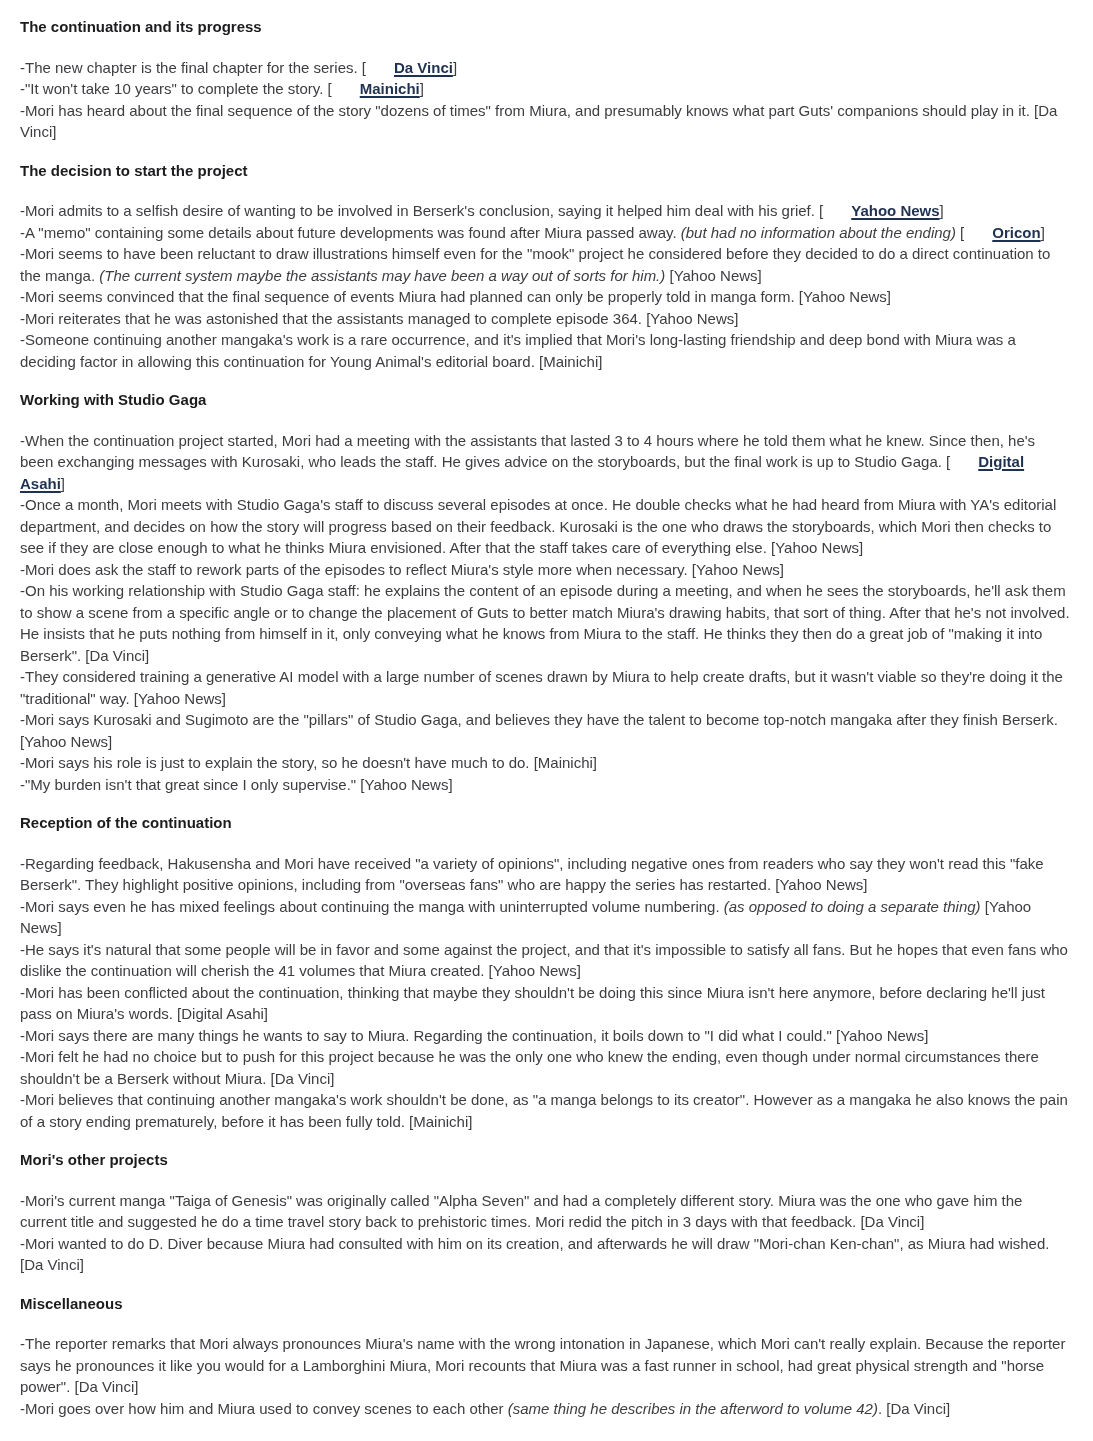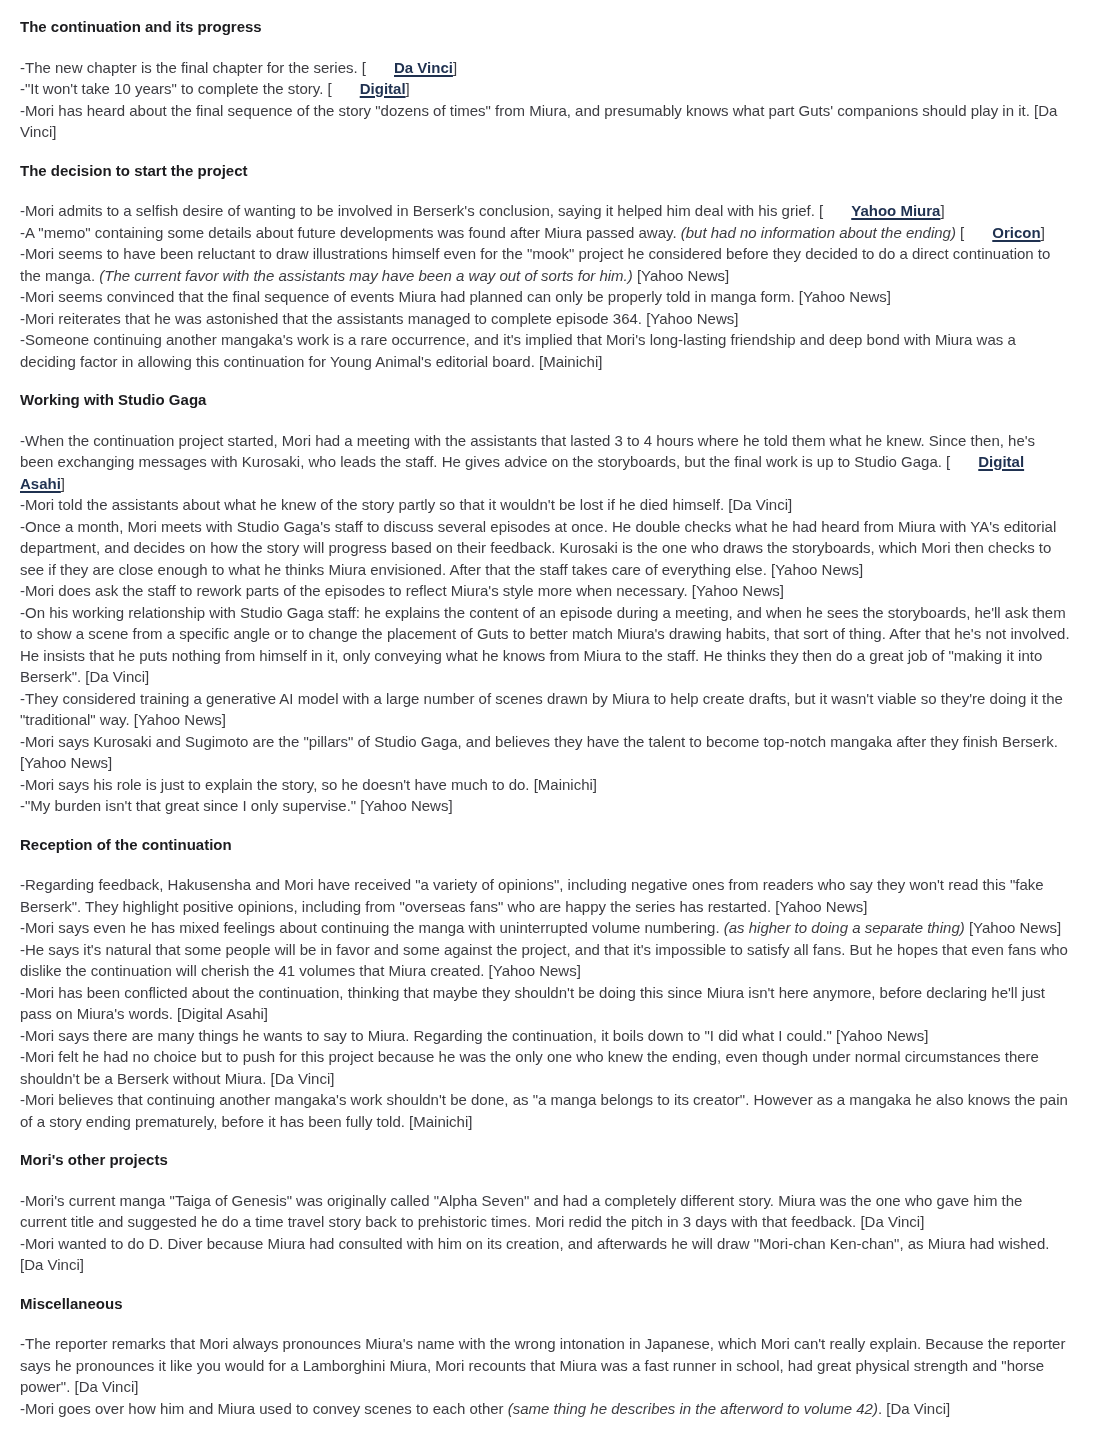--- a/index.html
+++ b/index.html
@@ -41,54 +41,53 @@
 </style>
 </head>
 <body>
 
 <main class="wrap">
   <article id="content">
       <section>
         <h3 class="sec-heading">The continuation and its progress</h3>
         <div class="sec-para">
           <div class="bullet"><span class="seg-n">-The new chapter is the final chapter for the series. [</span><a class="src-link" href="#">Da Vinci</a><span class="seg-n">]</span></div>
-          <div class="bullet"><span class="seg-n">-"It won't take 10 years" to complete the story. [</span><a class="src-link" href="#">Digital</a><span class="seg-n">]</span></div>
+          <div class="bullet"><span class="seg-n">-"It won't take 10 years" to complete the story. [</span><a class="src-link" href="#">Mainichi</a><span class="seg-n">]</span></div>
           <div class="bullet"><span class="seg-n">-Mori has heard about the final sequence of the story "dozens of times" from Miura, and presumably knows what part Guts' companions should play in it. [Da Vinci]</span></div>
         </div>
       </section>
       <section>
         <h3 class="sec-heading">The decision to start the project</h3>
         <div class="sec-para">
-          <div class="bullet"><span class="seg-n">-Mori admits to a selfish desire of wanting to be involved in Berserk's conclusion, saying it helped him deal with his grief. [</span><a class="src-link" href="#">Yahoo Miura</a><span class="seg-n">]</span></div>
+          <div class="bullet"><span class="seg-n">-Mori admits to a selfish desire of wanting to be involved in Berserk's conclusion, saying it helped him deal with his grief. [</span><a class="src-link" href="#">Yahoo News</a><span class="seg-n">]</span></div>
           <div class="bullet"><span class="seg-n">-A "memo" containing some details about future developments was found after Miura passed away. </span><span class="seg-i">(but had no information about the ending)</span><span class="seg-n"> [</span><a class="src-link" href="#">Oricon</a><span class="seg-n">]</span></div>
-          <div class="bullet"><span class="seg-n">-Mori seems to have been reluctant to draw illustrations himself even for the "mook" project he considered before they decided to do a direct continuation to the manga. </span><span class="seg-i">(The current favor with the assistants may have been a way out of sorts for him.)</span><span class="seg-n"> [Yahoo News]</span></div>
+          <div class="bullet"><span class="seg-n">-Mori seems to have been reluctant to draw illustrations himself even for the "mook" project he considered before they decided to do a direct continuation to the manga. </span><span class="seg-i">(The current system maybe the assistants may have been a way out of sorts for him.)</span><span class="seg-n"> [Yahoo News]</span></div>
           <div class="bullet"><span class="seg-n">-Mori seems convinced that the final sequence of events Miura had planned can only be properly told in manga form. [Yahoo News]</span></div>
           <div class="bullet"><span class="seg-n">-Mori reiterates that he was astonished that the assistants managed to complete episode 364. [Yahoo News]</span></div>
           <div class="bullet"><span class="seg-n">-Someone continuing another mangaka's work is a rare occurrence, and it's implied that Mori's long-lasting friendship and deep bond with Miura was a deciding factor in allowing this continuation for Young Animal's editorial board. [Mainichi]</span></div>
         </div>
       </section>
       <section>
         <h3 class="sec-heading">Working with Studio Gaga</h3>
         <div class="sec-para">
           <div class="bullet"><span class="seg-n">-When the continuation project started, Mori had a meeting with the assistants that lasted 3 to 4 hours where he told them what he knew. Since then, he's been exchanging messages with Kurosaki, who leads the staff. He gives advice on the storyboards, but the final work is up to Studio Gaga. [</span><a class="src-link" href="#">Digital Asahi</a><span class="seg-n">]</span></div>
-          <div class="bullet"><span class="seg-n">-Mori told the assistants about what he knew of the story partly so that it wouldn't be lost if he died himself. [Da Vinci]</span></div>
           <div class="bullet"><span class="seg-n">-Once a month, Mori meets with Studio Gaga's staff to discuss several episodes at once. He double checks what he had heard from Miura with YA's editorial department, and decides on how the story will progress based on their feedback. Kurosaki is the one who draws the storyboards, which Mori then checks to see if they are close enough to what he thinks Miura envisioned. After that the staff takes care of everything else. [Yahoo News]</span></div>
           <div class="bullet"><span class="seg-n">-Mori does ask the staff to rework parts of the episodes to reflect Miura's style more when necessary. [Yahoo News]</span></div>
           <div class="bullet"><span class="seg-n">-On his working relationship with Studio Gaga staff: he explains the content of an episode during a meeting, and when he sees the storyboards, he'll ask them to show a scene from a specific angle or to change the placement of Guts to better match Miura's drawing habits, that sort of thing. After that he's not involved. He insists that he puts nothing from himself in it, only conveying what he knows from Miura to the staff. He thinks they then do a great job of "making it into Berserk". [Da Vinci]</span></div>
           <div class="bullet"><span class="seg-n">-They considered training a generative AI model with a large number of scenes drawn by Miura to help create drafts, but it wasn't viable so they're doing it the "traditional" way. [Yahoo News]</span></div>
           <div class="bullet"><span class="seg-n">-Mori says Kurosaki and Sugimoto are the "pillars" of Studio Gaga, and believes they have the talent to become top-notch mangaka after they finish Berserk. [Yahoo News]</span></div>
           <div class="bullet"><span class="seg-n">-Mori says his role is just to explain the story, so he doesn't have much to do. [Mainichi]</span></div>
           <div class="bullet"><span class="seg-n">-"My burden isn't that great since I only supervise." [Yahoo News]</span></div>
         </div>
       </section>
       <section>
         <h3 class="sec-heading">Reception of the continuation</h3>
         <div class="sec-para">
           <div class="bullet"><span class="seg-n">-Regarding feedback, Hakusensha and Mori have received "a variety of opinions", including negative ones from readers who say they won't read this "fake Berserk". They highlight positive opinions, including from "overseas fans" who are happy the series has restarted. [Yahoo News]</span></div>
-          <div class="bullet"><span class="seg-n">-Mori says even he has mixed feelings about continuing the manga with uninterrupted volume numbering. </span><span class="seg-i">(as higher to doing a separate thing)</span><span class="seg-n"> [Yahoo News]</span></div>
+          <div class="bullet"><span class="seg-n">-Mori says even he has mixed feelings about continuing the manga with uninterrupted volume numbering. </span><span class="seg-i">(as opposed to doing a separate thing)</span><span class="seg-n"> [Yahoo News]</span></div>
           <div class="bullet"><span class="seg-n">-He says it's natural that some people will be in favor and some against the project, and that it's impossible to satisfy all fans. But he hopes that even fans who dislike the continuation will cherish the 41 volumes that Miura created. [Yahoo News]</span></div>
           <div class="bullet"><span class="seg-n">-Mori has been conflicted about the continuation, thinking that maybe they shouldn't be doing this since Miura isn't here anymore, before declaring he'll just pass on Miura's words. [Digital Asahi]</span></div>
           <div class="bullet"><span class="seg-n">-Mori says there are many things he wants to say to Miura. Regarding the continuation, it boils down to "I did what I could." [Yahoo News]</span></div>
           <div class="bullet"><span class="seg-n">-Mori felt he had no choice but to push for this project because he was the only one who knew the ending, even though under normal circumstances there shouldn't be a Berserk without Miura. [Da Vinci]</span></div>
           <div class="bullet"><span class="seg-n">-Mori believes that continuing another mangaka's work shouldn't be done, as "a manga belongs to its creator". However as a mangaka he also knows the pain of a story ending prematurely, before it has been fully told. [Mainichi]</span></div>
         </div>
       </section>
       <section>
         <h3 class="sec-heading">Mori's other projects</h3>
         <div class="sec-para">

